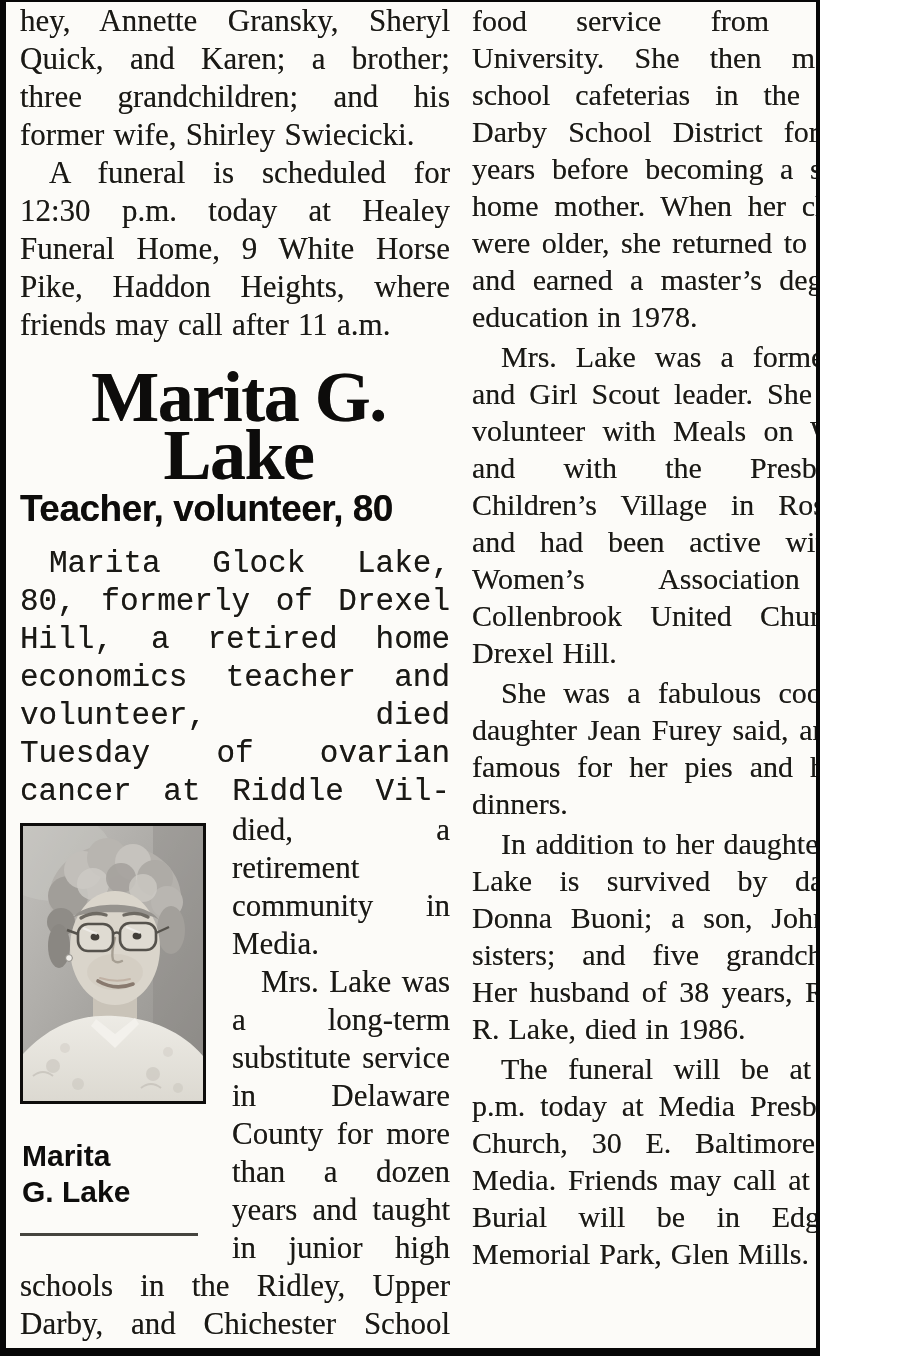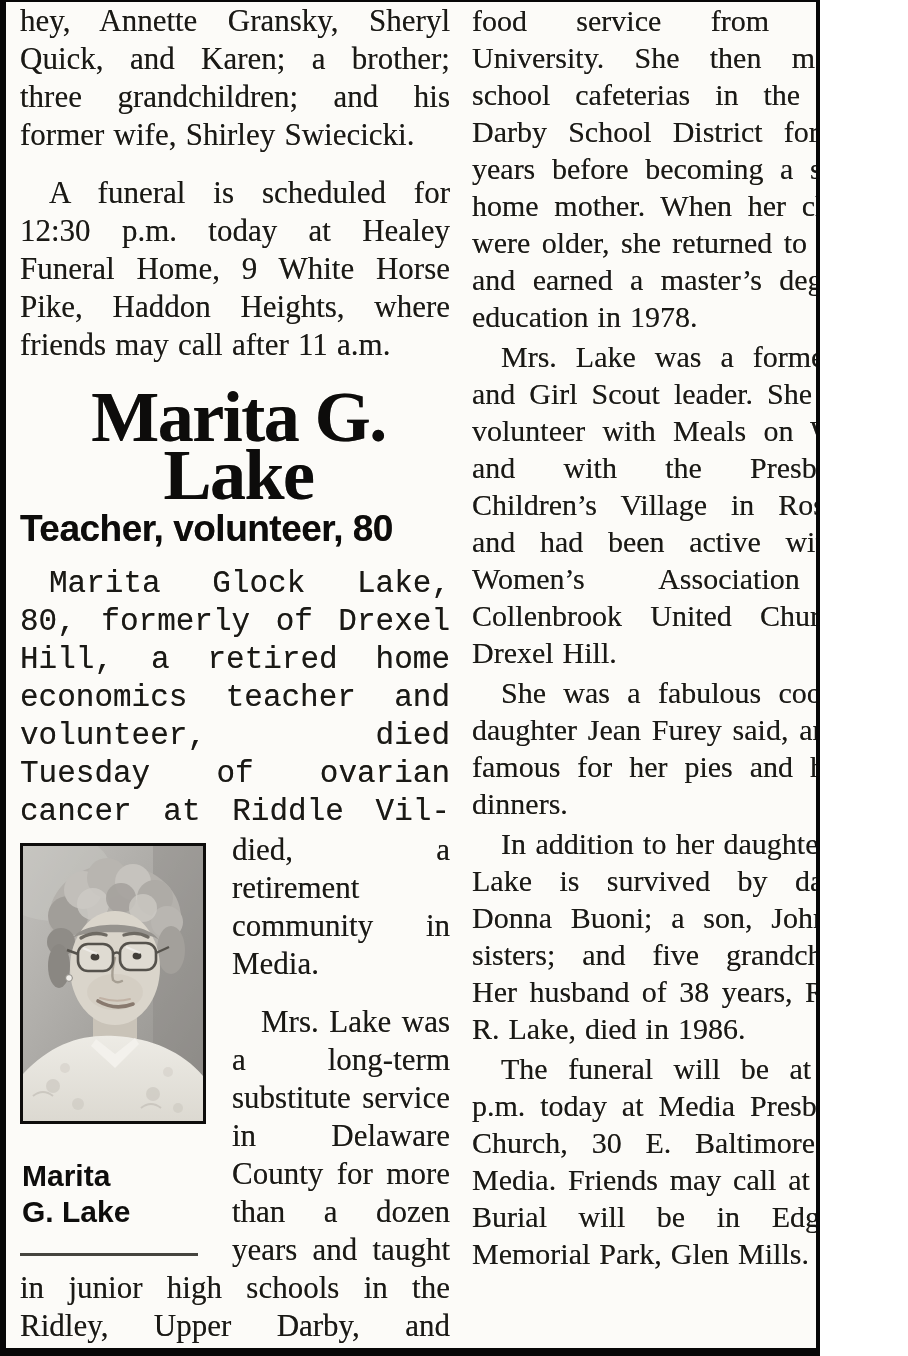--- a/index.html
+++ b/index.html
@@ -22,21 +22,21 @@
   .col {
     position: absolute;
     top: 2px;
     text-align: justify;
     text-shadow: 0 0 0.5px rgba(20,18,15,0.55);
   }
   .col-left  { left: 20px;  width: 430px; font-size: 31px; line-height: 38px; }
   .col-right { left: 472px; width: 428px; font-size: 30px; line-height: 37px; }
 
   .para { margin: 0; text-align: justify; word-spacing: 1.5px; }
-  .col-left  .para + .para { margin-top: 20px; }
+  .col-left  .para + .para { margin-top: 0; }
   .col-right .para + .para { margin-top: 3px; }
   .indent { text-indent: 29px; }
   .fj { text-align-last: justify; font-family: Liberation Mono, monospace; }
 
   .headline {
     font-family: "Liberation Serif", serif;
     font-weight: 700;
     font-size: 72px;
     line-height: 58px;
     letter-spacing: -1.5px;

